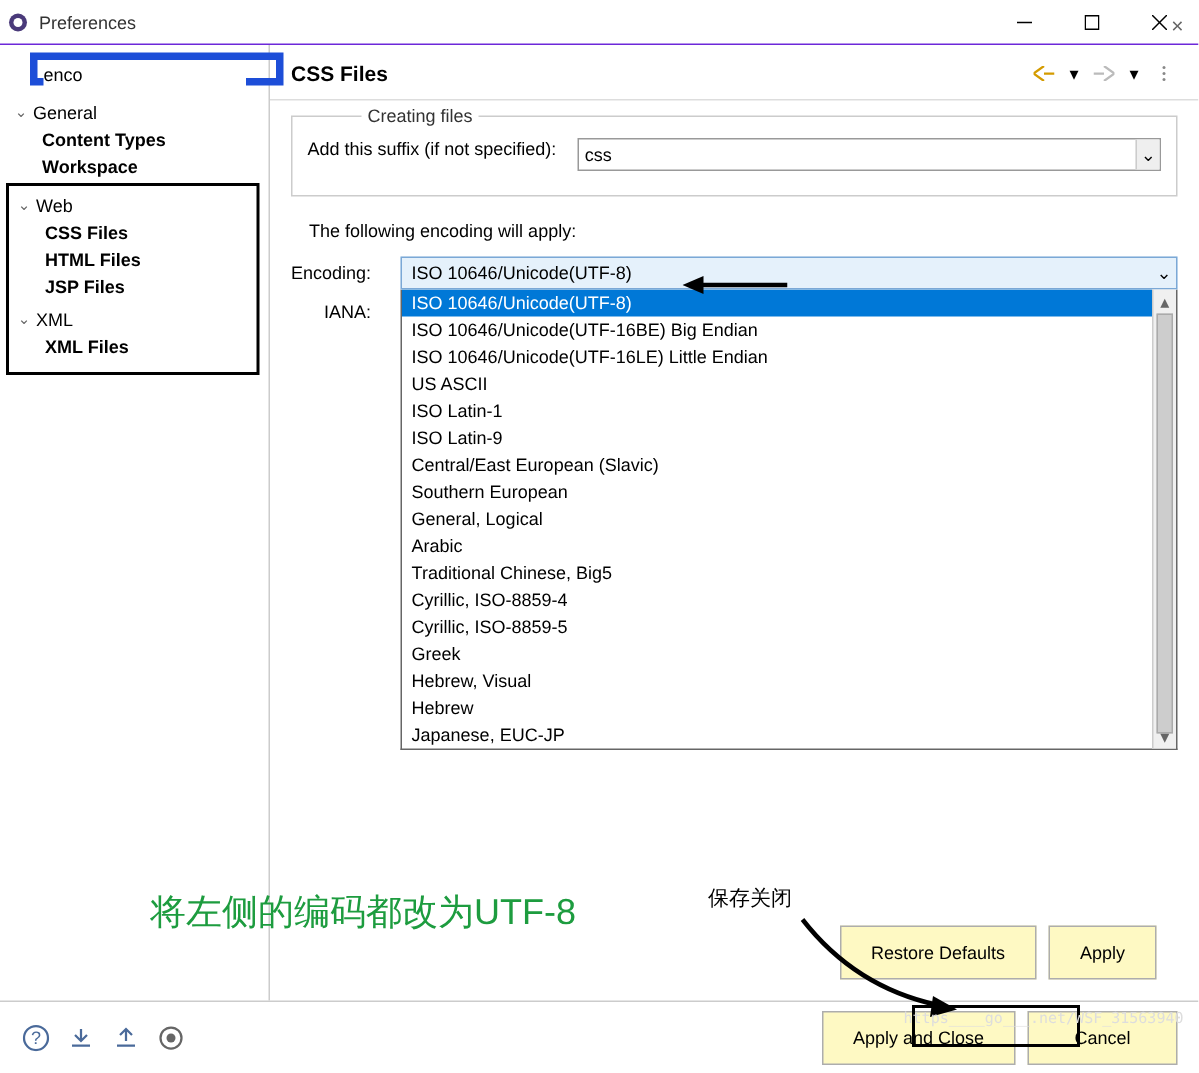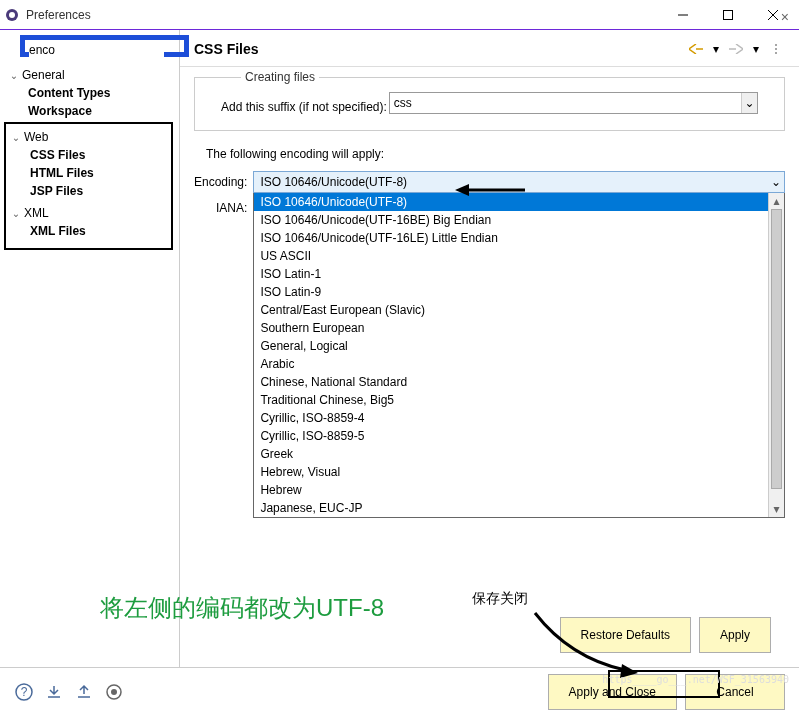--- a/index.html
+++ b/index.html
@@ -28,28 +28,28 @@
     .main { flex: 1; display: flex; flex-direction: column; padding: 0; }
     
     .main-header { display: flex; align-items: center; padding: 10px 14px 8px; border-bottom: 1px solid #ddd; }
     .main-title { font-size: 14px; font-weight: bold; flex: 1; }
     .nav-arrows { display: flex; gap: 2px; }
     .nav-arrow { width: 18px; height: 18px; display: flex; align-items: center; justify-content: center; cursor: pointer; }
     
     .content { padding: 10px 14px; flex: 1; display: flex; flex-direction: column; }
     .fieldset { border: 1px solid #ccc; padding: 8px 10px 10px; margin-bottom: 10px; position: relative; }
     .fieldset-legend { position: absolute; top: -8px; left: 6px; background: #fff; padding: 0 4px; color: #333; margin-left: 40px; }
-    .row { display: flex; align-items: flex-end; margin: 6px 16px; gap: 2px; }
+    .row { display: flex; align-items: flex-start; margin: 6px 0; gap: 14px; }
     .row label { white-space: nowrap; }
     .combo { flex: 1; height: 22px; border: 1px solid #999; background: #fff; padding: 0 18px 0 4px; position: relative; display: flex; align-items: center; }
     .combo-btn { position: absolute; right: 0; top: 0; width: 16px; height: 100%; border-left: 1px solid #ccc; background: #efefef; display: flex; align-items: center; justify-content: center; }
     
     .label-text { margin: 6px 12px 10px; }
     
-    .enc-area { display: flex; gap: 6px; align-items: flex-start; justify-content: space-between; }
+    .enc-area { display: flex; gap: 20px; align-items: flex-start; justify-content: space-between; }
     .enc-labels { display: flex; flex-direction: column; gap: 6px; padding-top: 4px; text-align: right; }
     .enc-labels span { height: 20px; }
     .enc-controls { flex: 1; display: flex; flex-direction: column; position: relative; }
     .enc-combo { height: 22px; border: 1px solid #7ba8d6; background: #e5f1fb; padding: 0 18px 0 6px; position: relative; display: flex; align-items: center; }
     .enc-combo-btn { position: absolute; right: 0; top: 0; width: 16px; height: 100%; display: flex; align-items: center; justify-content: center; }
     
     .dropdown { border: 1px solid #666; border-top: none; background: #fff; display: flex; max-height: 340px; }
     .dropdown-list { flex: 1; overflow-y: auto; }
     .dropdown-item { padding: 2px 6px; cursor: pointer; white-space: nowrap; position: relative; }
     .dropdown-item.selected { background: #0078d7; color: #fff; }
@@ -206,21 +206,20 @@
               <div class="dropdown-item selected">ISO 10646/Unicode(UTF-8)</div>
               <div class="dropdown-item">ISO 10646/Unicode(UTF-16BE) Big Endian</div>
               <div class="dropdown-item">ISO 10646/Unicode(UTF-16LE) Little Endian</div>
               <div class="dropdown-item">US ASCII</div>
               <div class="dropdown-item">ISO Latin-1</div>
               <div class="dropdown-item">ISO Latin-9</div>
               <div class="dropdown-item">Central/East European (Slavic)</div>
               <div class="dropdown-item">Southern European</div>
               <div class="dropdown-item">General, Logical</div>
               <div class="dropdown-item">Arabic</div>
-              <div class="dropdown-item">Chinese, National Standard</div>
               <div class="dropdown-item">Traditional Chinese, Big5</div>
               <div class="dropdown-item">Cyrillic, ISO-8859-4</div>
               <div class="dropdown-item">Cyrillic, ISO-8859-5</div>
               <div class="dropdown-item">Greek</div>
               <div class="dropdown-item">Hebrew, Visual</div>
               <div class="dropdown-item">Hebrew</div>
               <div class="dropdown-item">Japanese, EUC-JP</div>
 
             </div>
             <div class="dropdown-scroll">

